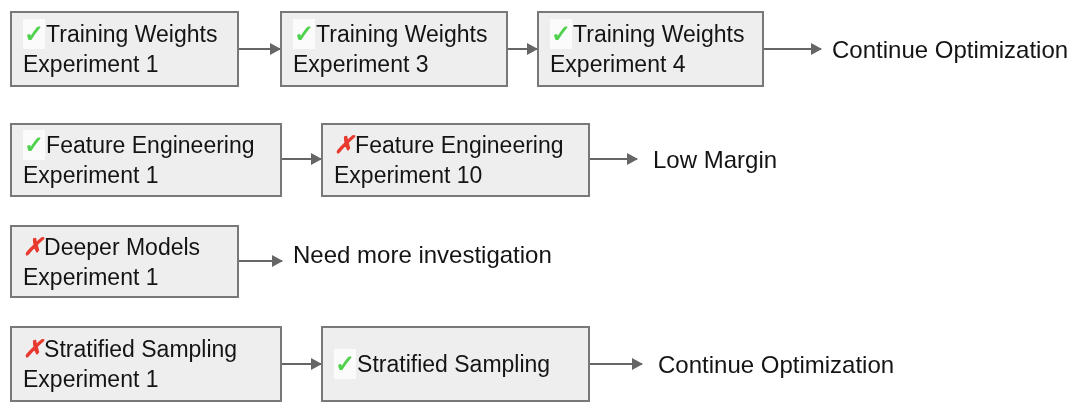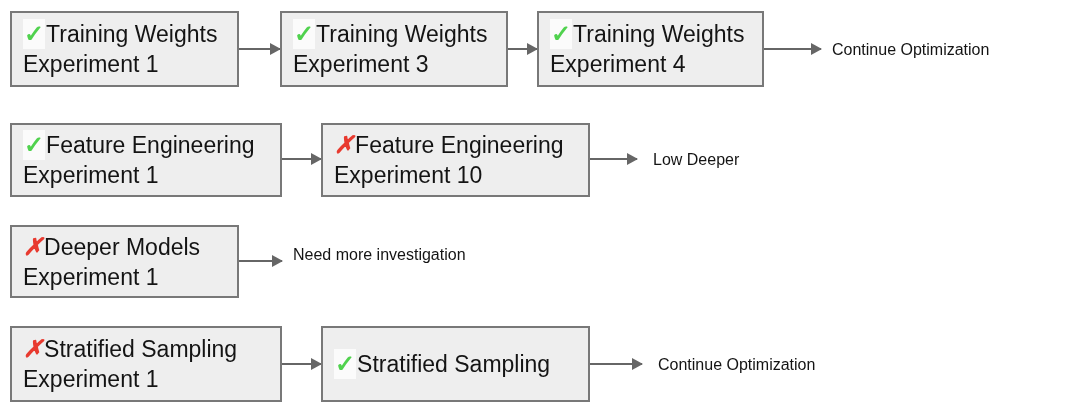--- a/index.html
+++ b/index.html
@@ -57,21 +57,21 @@
     right: -1px;
     top: -5px;
     width: 0;
     height: 0;
     border-left: 11px solid var(--arrow, #666666);
     border-top: 6px solid transparent;
     border-bottom: 6px solid transparent;
   }
   .outcome {
     position: absolute;
-    font-size: 16px;
+    font-size: 24px;
     line-height: 27px;
     color: var(--text, #141414);
     white-space: nowrap;
     text-align: center;
   }
 </style>
 </head>
 <body>
 
 <div class="canvas">
@@ -111,21 +111,21 @@
   </div>
   <div class="arrow" style="left:282px;top:158px;width:39px"></div>
   <div class="node" style="left:321px;top:123px;width:269px;height:74px">
     <div class="line1">
       <span class="mark fail">✗</span>
       <span>Feature Engineering</span>
     </div>
     <div class="line2">Experiment 10</div>
   </div>
   <div class="arrow" style="left:590px;top:158px;width:47px"></div>
-  <div class="outcome" style="left:653px;top:146px">Low Deeper</div>
+  <div class="outcome" style="left:653px;top:146px">Low Margin</div>
 
   <div class="node" style="left:10px;top:225px;width:229px;height:73px">
     <div class="line1">
       <span class="mark fail">✗</span>
       <span>Deeper Models</span>
     </div>
     <div class="line2">Experiment 1</div>
   </div>
   <div class="arrow" style="left:239px;top:260px;width:43px"></div>
   <div class="outcome" style="left:293px;top:241px">Need more investigation</div>

